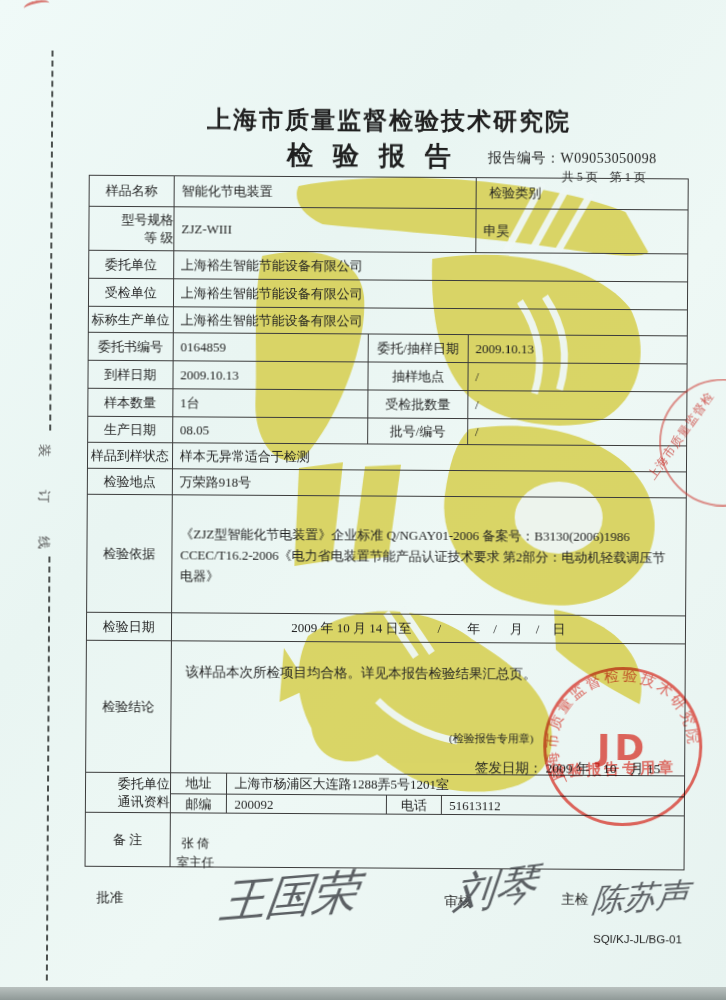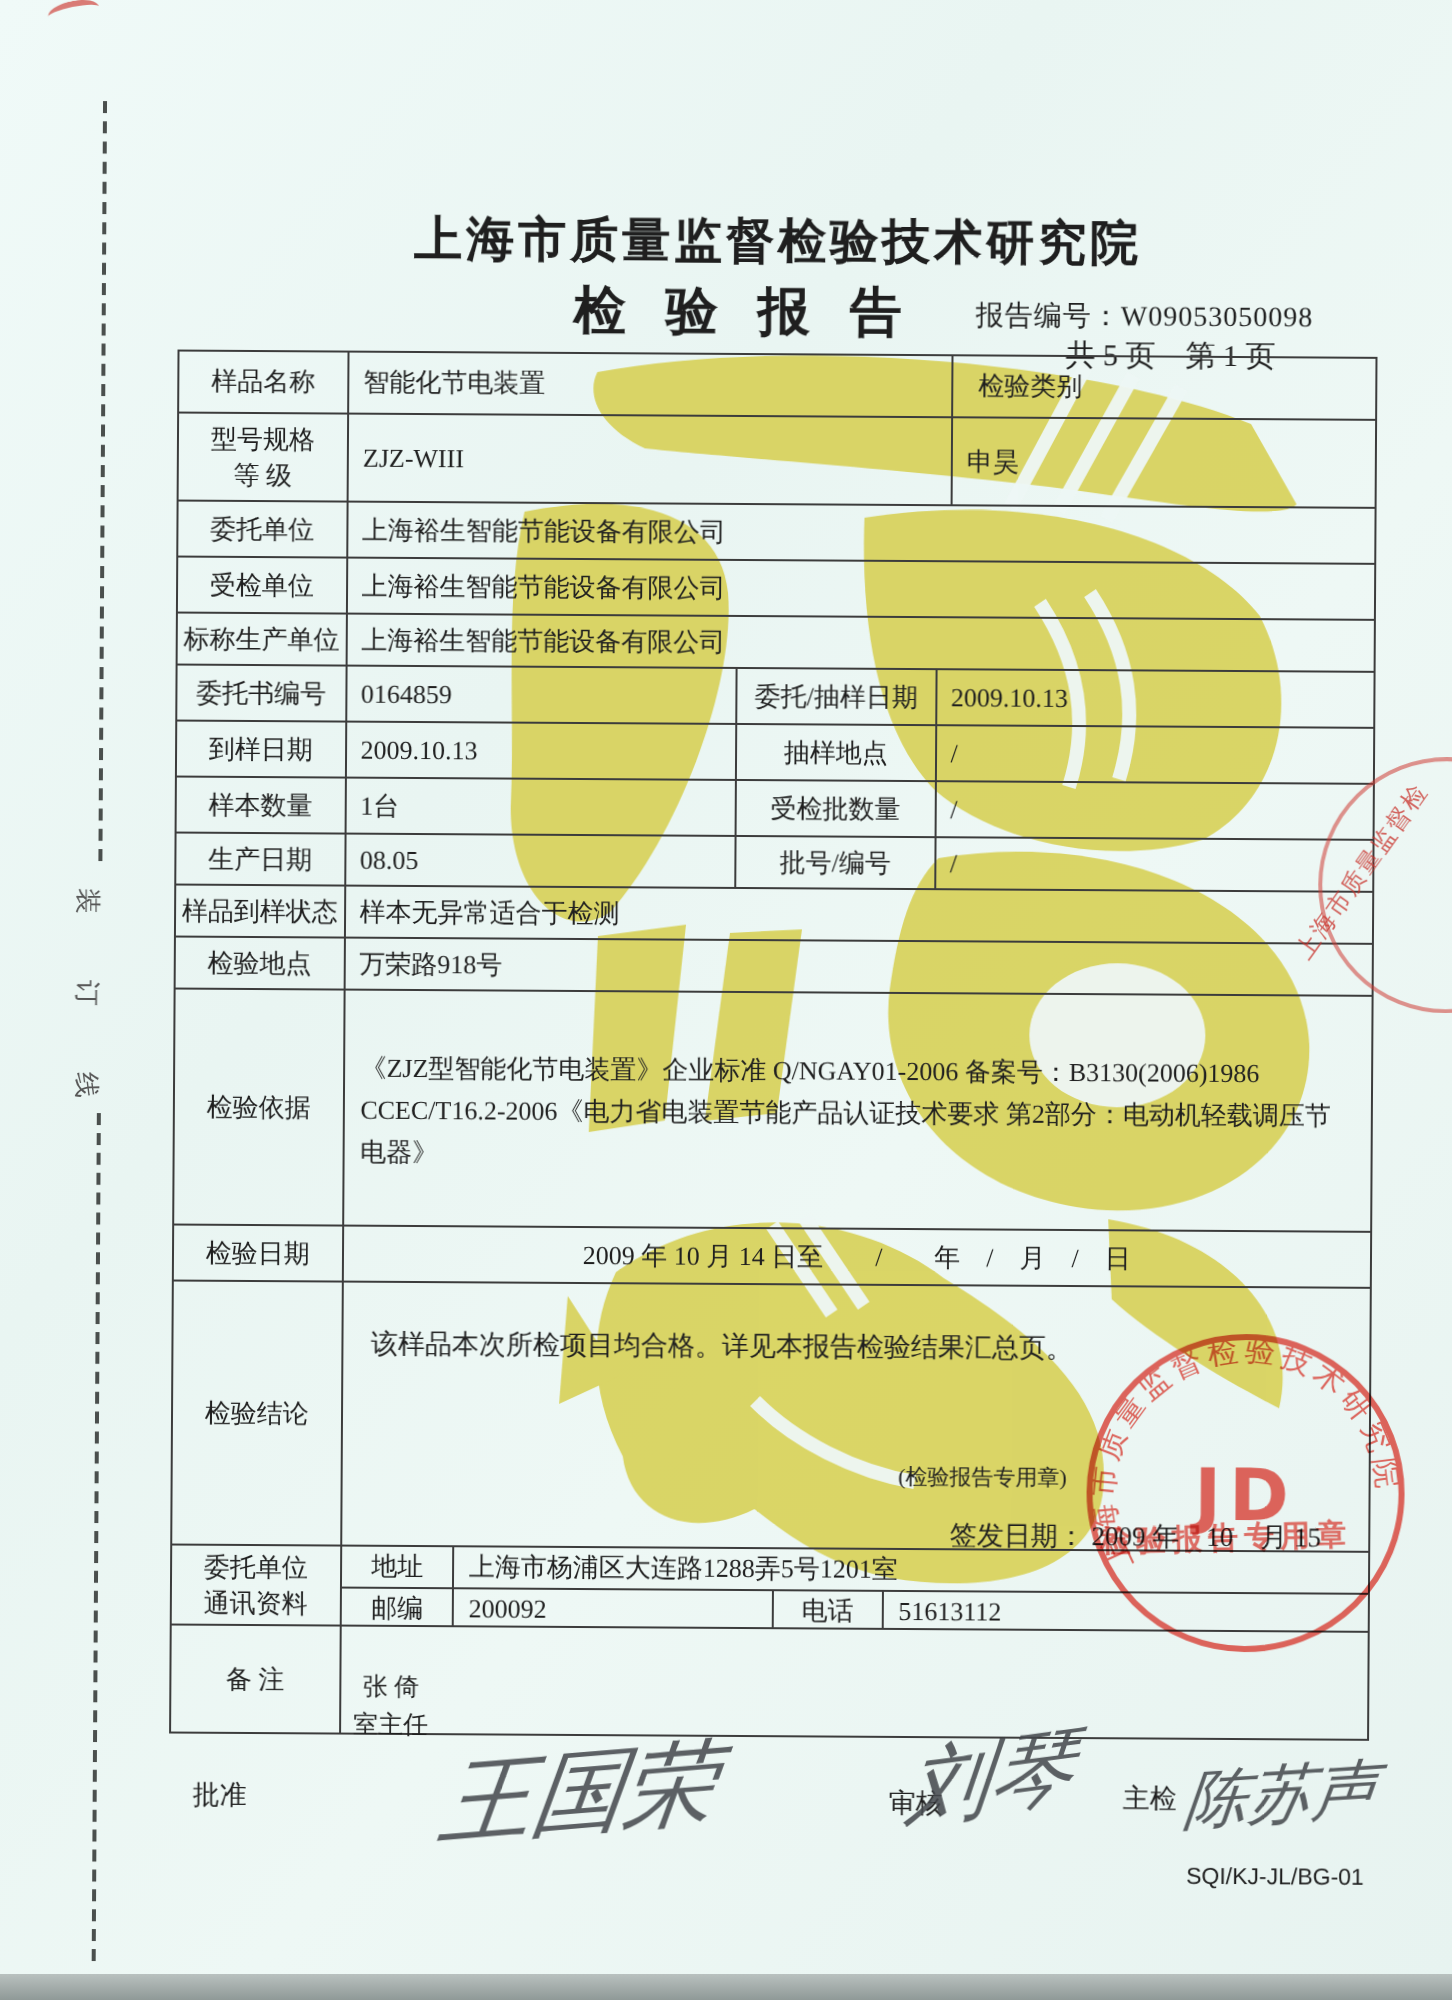--- a/index.html
+++ b/index.html
@@ -14,31 +14,31 @@
   
   .dashseg { position:absolute; left:50px; border-left:2px dashed #4a4f4d; width:0; }
   .bindchar { position:absolute; left:38px; font-size:13px; color:#555; transform:rotate(90deg); }
 
   
   .org-title { position:absolute; left:88px; width:600px; top:104px; text-align:center;
     font-size:24px; font-weight:700; letter-spacing:2px; }
   .doc-title { position:absolute; left:88px; width:560px; top:138px; text-align:center;
     font-size:26px; font-weight:700; letter-spacing:20px; text-indent:20px; }
   .report-no { position:absolute; left:487px; top:148px; font-size:14px; letter-spacing:.5px; }
-  .page-info { position:absolute; left:532px; top:167px; font-size:15px; }
+  .page-info { position:absolute; left:561px; top:167px; font-size:12px; }
 
   
   .tbl { position:absolute; left:88px; top:176px; width:600px; border:1.4px solid #3c3c3c; background:transparent; }
   .tr { display:flex; border-top:1px solid #3c3c3c; }
   .tr:first-child { border-top:none; }
   .td { border-left:1px solid #3c3c3c; display:flex; align-items:center; font-size:13px; overflow:hidden; }
   .td:first-child { border-left:none; }
   .lc { justify-content:center; text-align:center; }
   .vc { padding-left:7px; }
-  .lbl2line { flex-direction:column; justify-content:center; line-height:18px; }
+  .lbl2line { flex-direction:column; justify-content:center; line-height:18px;align-items:flex-end; }
   .h30{height:30px}.h44{height:44px}.h28{height:28px}.h26{height:26px}
   .h118{height:118px}.h132{height:132px}.h54{height:54px}.h20{height:20px}
   .w84{width:84px}.w302{width:302px}.w78{width:78px}.w136{width:136px}
   .w196{width:196px}.w100{width:100px}.w220{width:220px}.w516{width:516px}
   .w56{width:56px}.w460{width:460px}.w160{width:160px}.w244{width:244px}
   .sub { flex-direction:column; align-items:stretch; padding:0; }
   .subrow { display:flex; border-top:1px solid #3c3c3c; }
   .subrow:first-child { border-top:none; }
   .std { border-left:1px solid #3c3c3c; display:flex; align-items:center; font-size:13px; }
   .std:first-child { border-left:none; }

